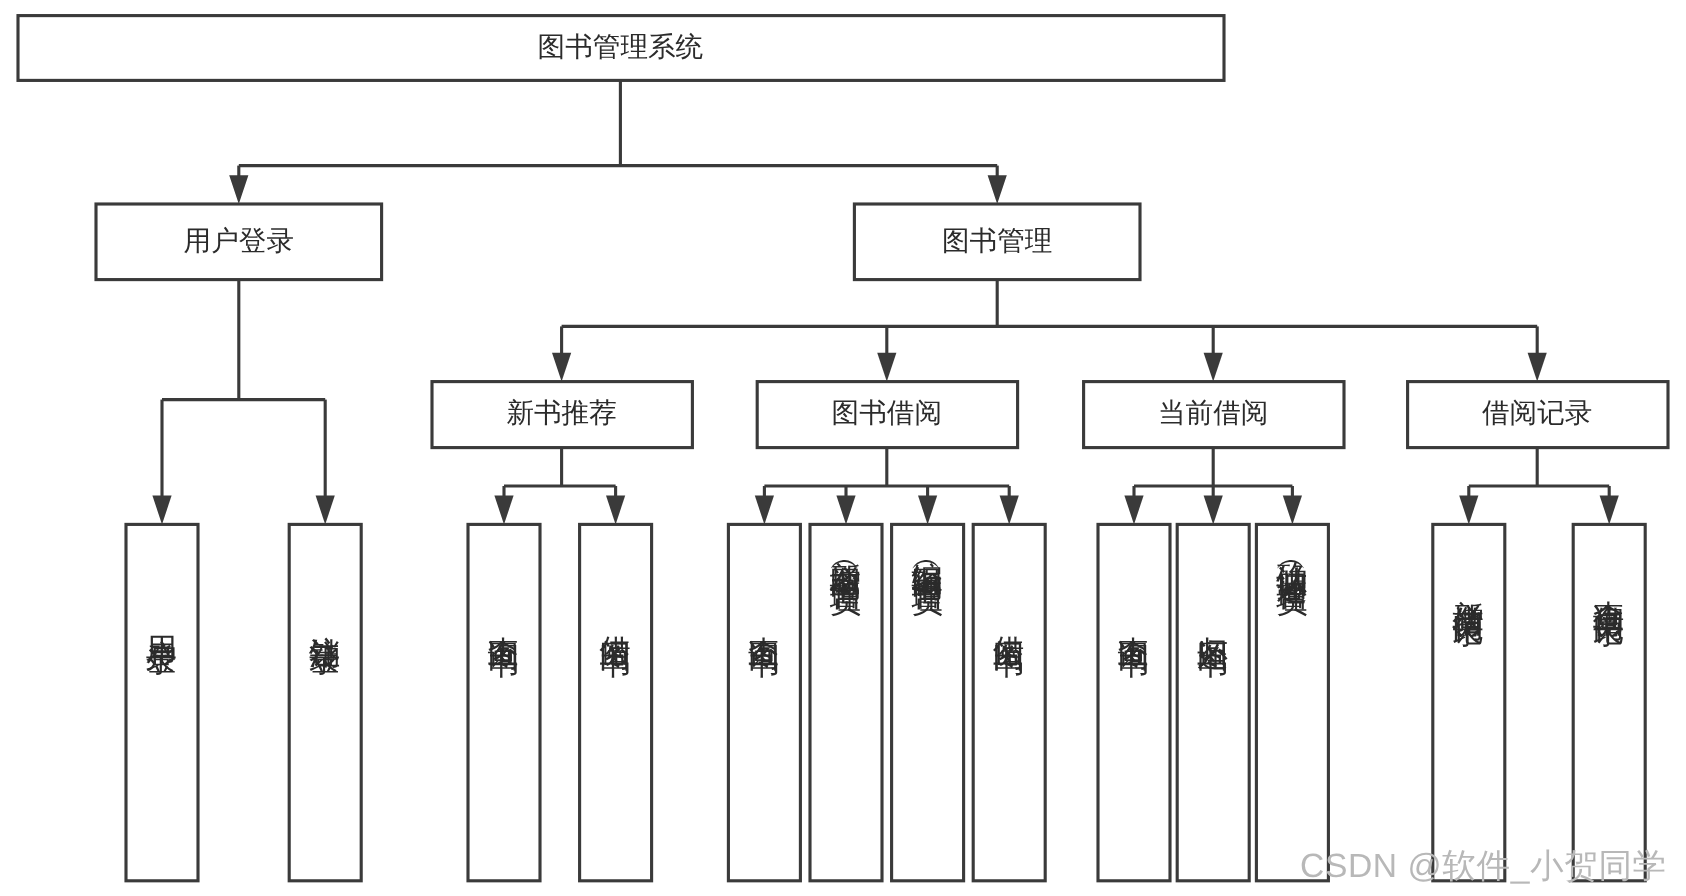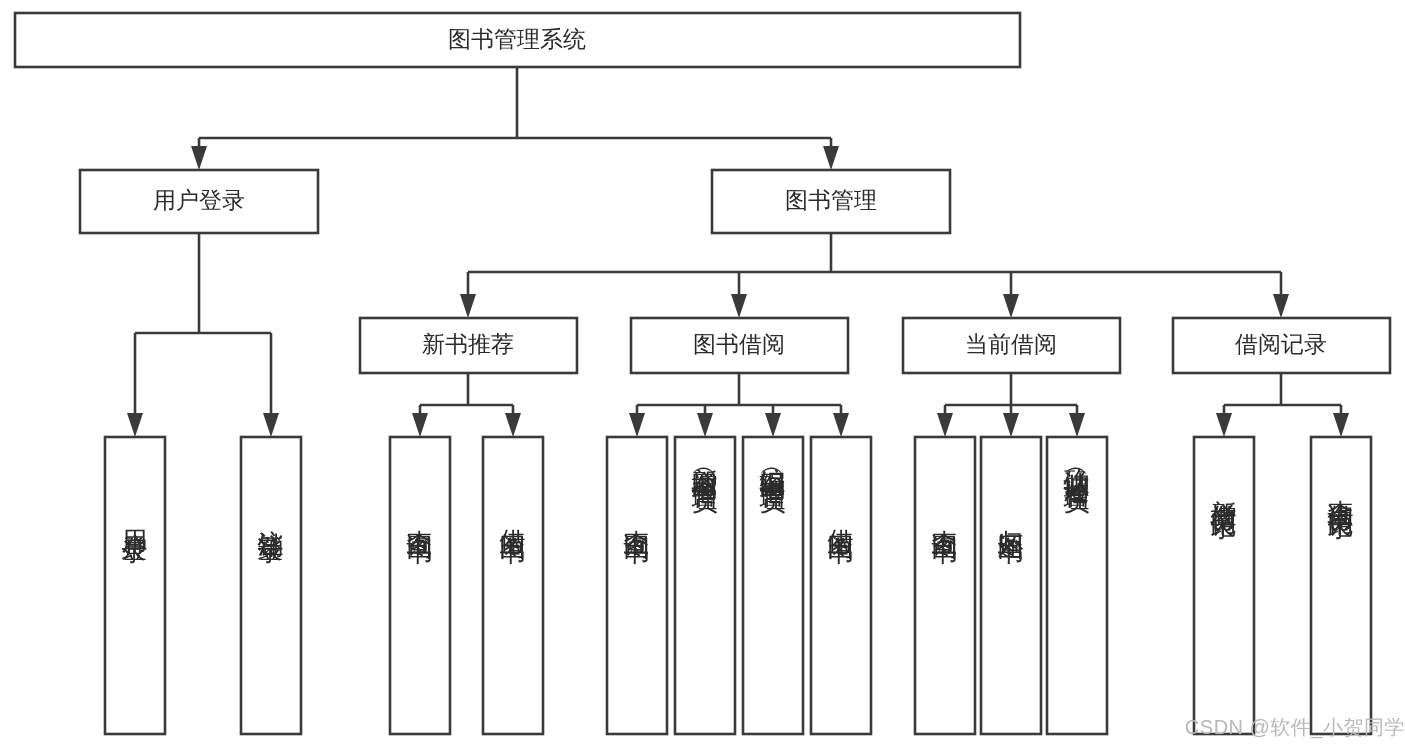--- a/index.html
+++ b/index.html
@@ -65,24 +65,24 @@
     text-orientation: upright;
     font-family: "Liberation Sans", "DejaVu Sans", sans-serif;
     font-size: 26px;
     line-height: 1;
     letter-spacing: 3px;
     color: #2b2b2b;
     white-space: nowrap;
   }
   .watermark {
     position: absolute;
-    right: 0;
+    right: 16px;
     bottom: 6px;
     font-family: "Liberation Sans", "DejaVu Sans", sans-serif;
-    font-size: 20px;
+    font-size: 28px;
     color: #b8b8b8;
     letter-spacing: 0.5px;
     white-space: nowrap;
     pointer-events: none;
   }
 </style>
 </head>
 <body>
 
 <div id="diagram-root">

